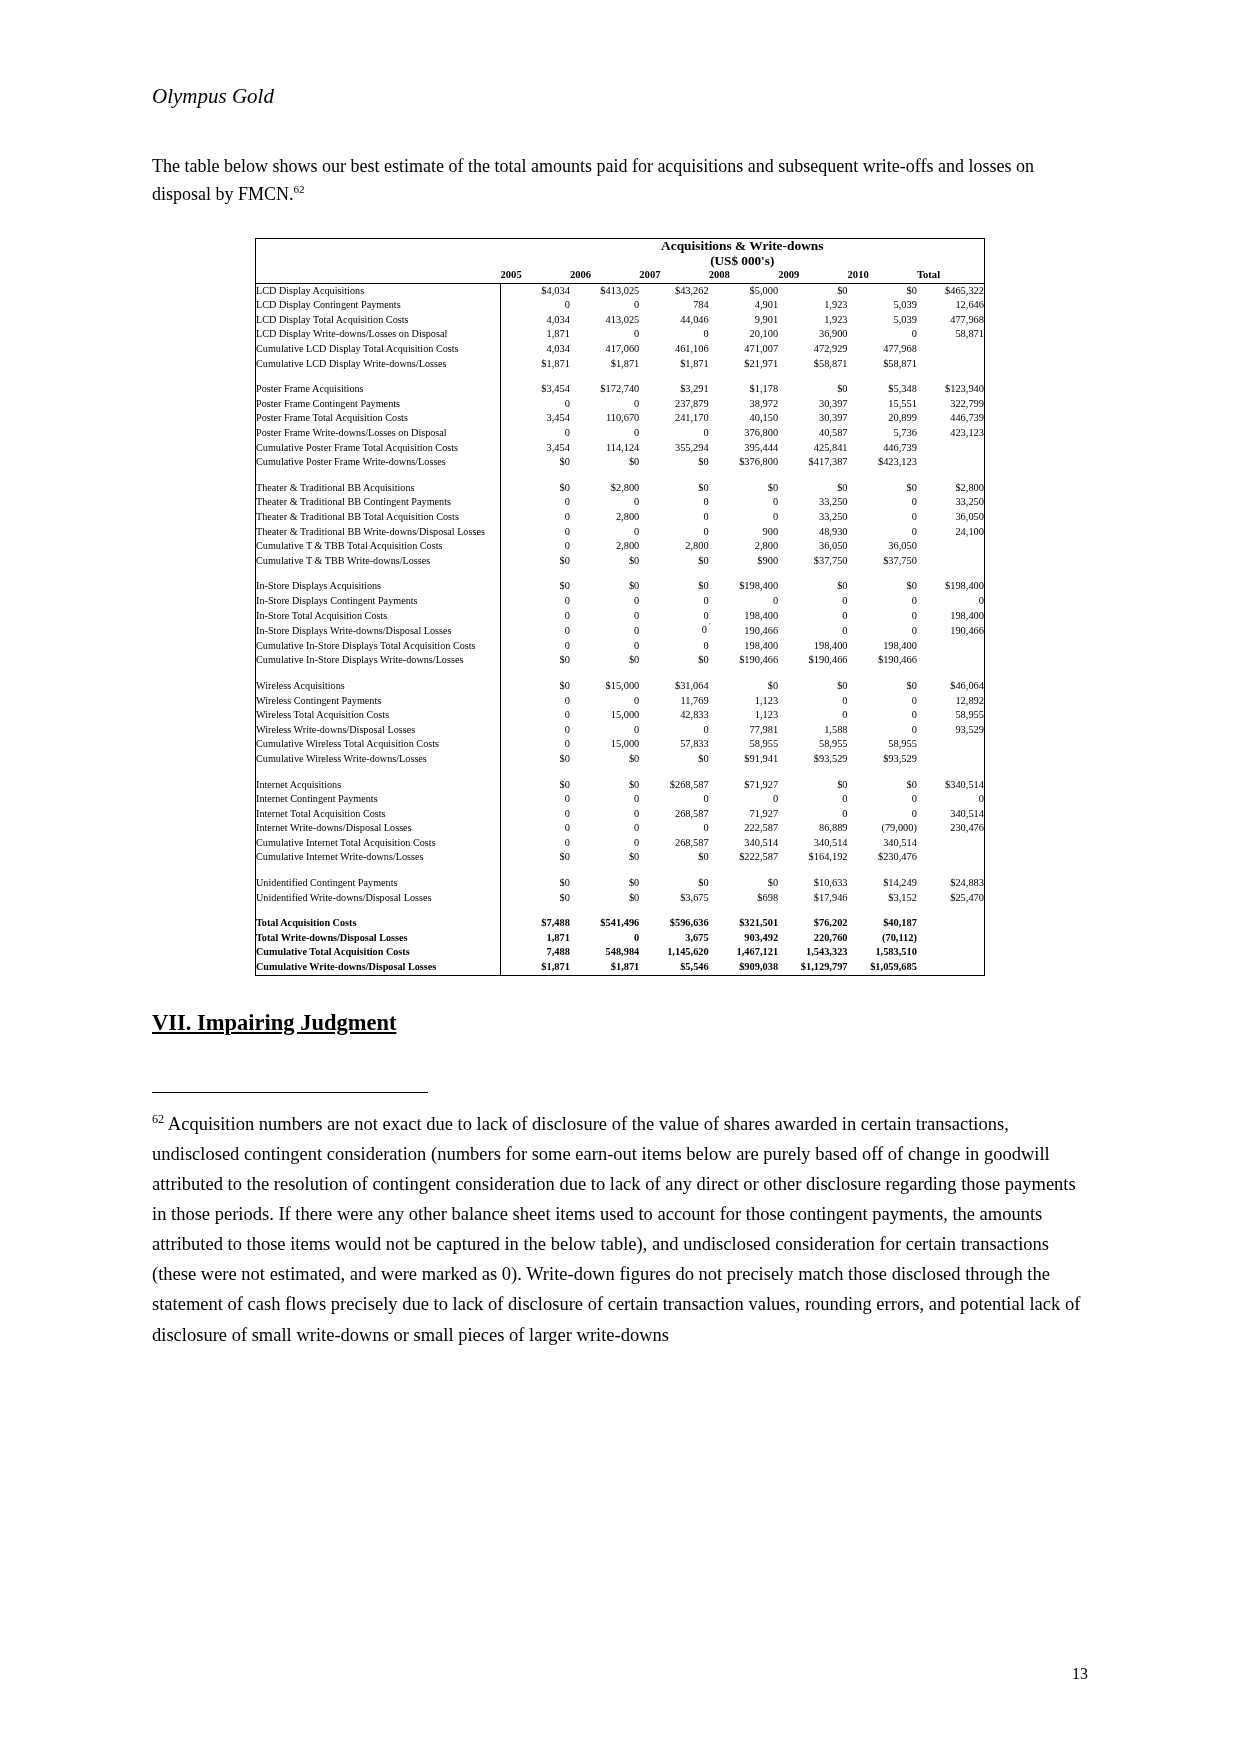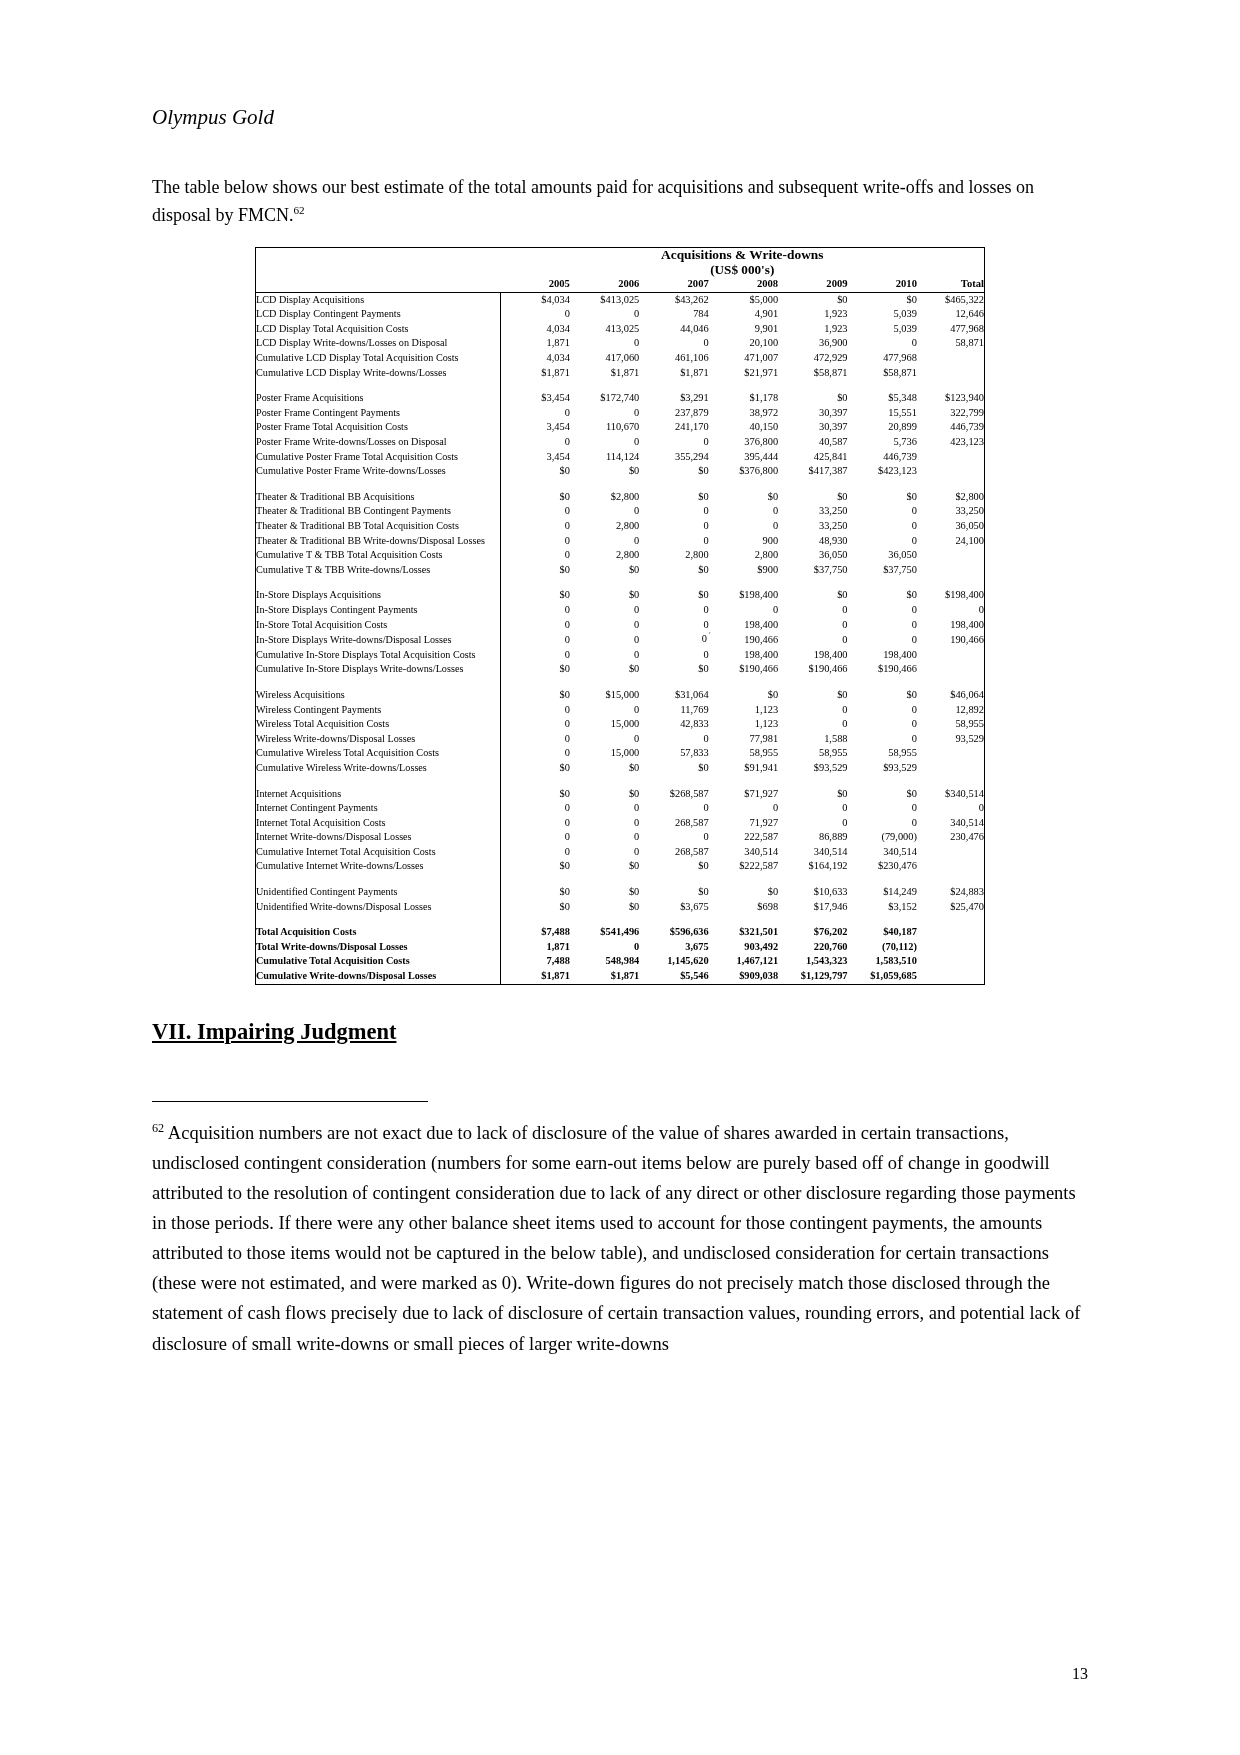--- a/index.html
+++ b/index.html
@@ -11,21 +11,21 @@
     width: 1240px;
     min-height: 1755px;
     font-family: "Liberation Serif", "DejaVu Serif", serif;
     color: #000000;
     position: relative;
   }
   .page {
     width: 1240px;
     min-height: 1755px;
     box-sizing: border-box;
-    padding: 105px 152px 40px 152px;
+    padding: 84px 152px 40px 152px;
     position: relative;
   }
   .running-head {
     font-style: italic;
     font-size: 21px;
     line-height: 1.2;
     margin: 0 0 44px 0;
   }
   .body-par {
     font-size: 18px;
@@ -34,21 +34,21 @@
     text-align: left;
   }
   .body-par sup {
     font-size: 0.62em;
     vertical-align: super;
     line-height: 0;
   }
 
   
   .table-wrap {
-    margin: 18px auto 0 auto;
+    margin: 30px auto 0 auto;
     width: 730px;
   }
   table.fin {
     border-collapse: collapse;
     border: 1.3px solid #000;
     width: 730px;
     table-layout: fixed;
     font-family: "Liberation Serif", "DejaVu Serif", serif;
     font-size: 10.2px;
     background: #fff;
@@ -86,21 +86,21 @@
     padding-top: 6px;
   }
   .sub-cell {
     text-align: center;
     font-weight: bold;
     font-size: 13.2px;
     line-height: 17px;
     height: 17px;
   }
   th.yr {
-    text-align: right;
+    text-align: left;
     font-weight: bold;
     font-size: 10.6px;
     padding-right: 6px;
     padding-top: 5px;
     padding-bottom: 2px;
   }
   tr.headrule > * { border-bottom: 1.4px solid #000; }
   tr.spacer td { height: 11px; line-height: 11px; }
   tr.total-row td { font-weight: bold; }
 

